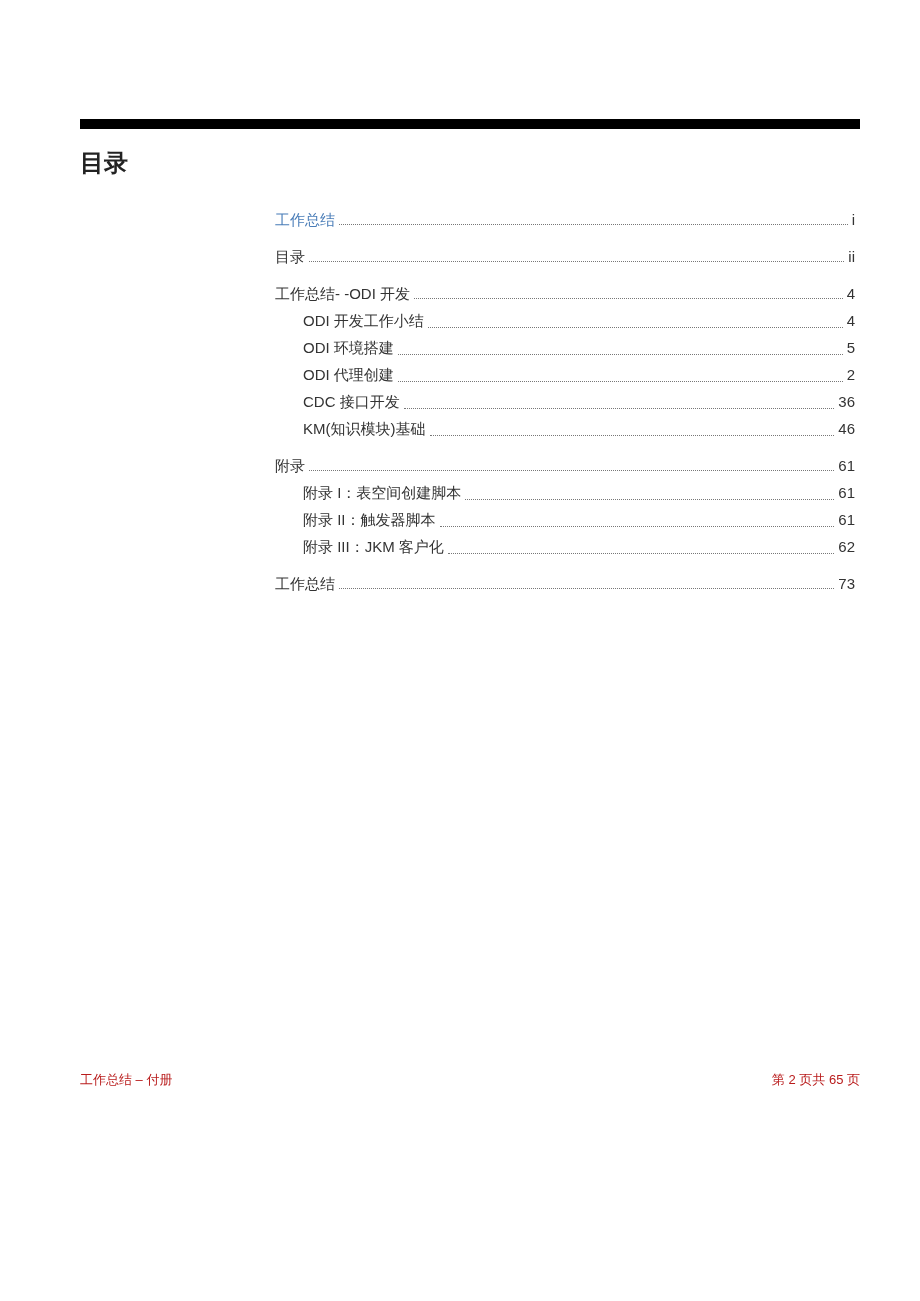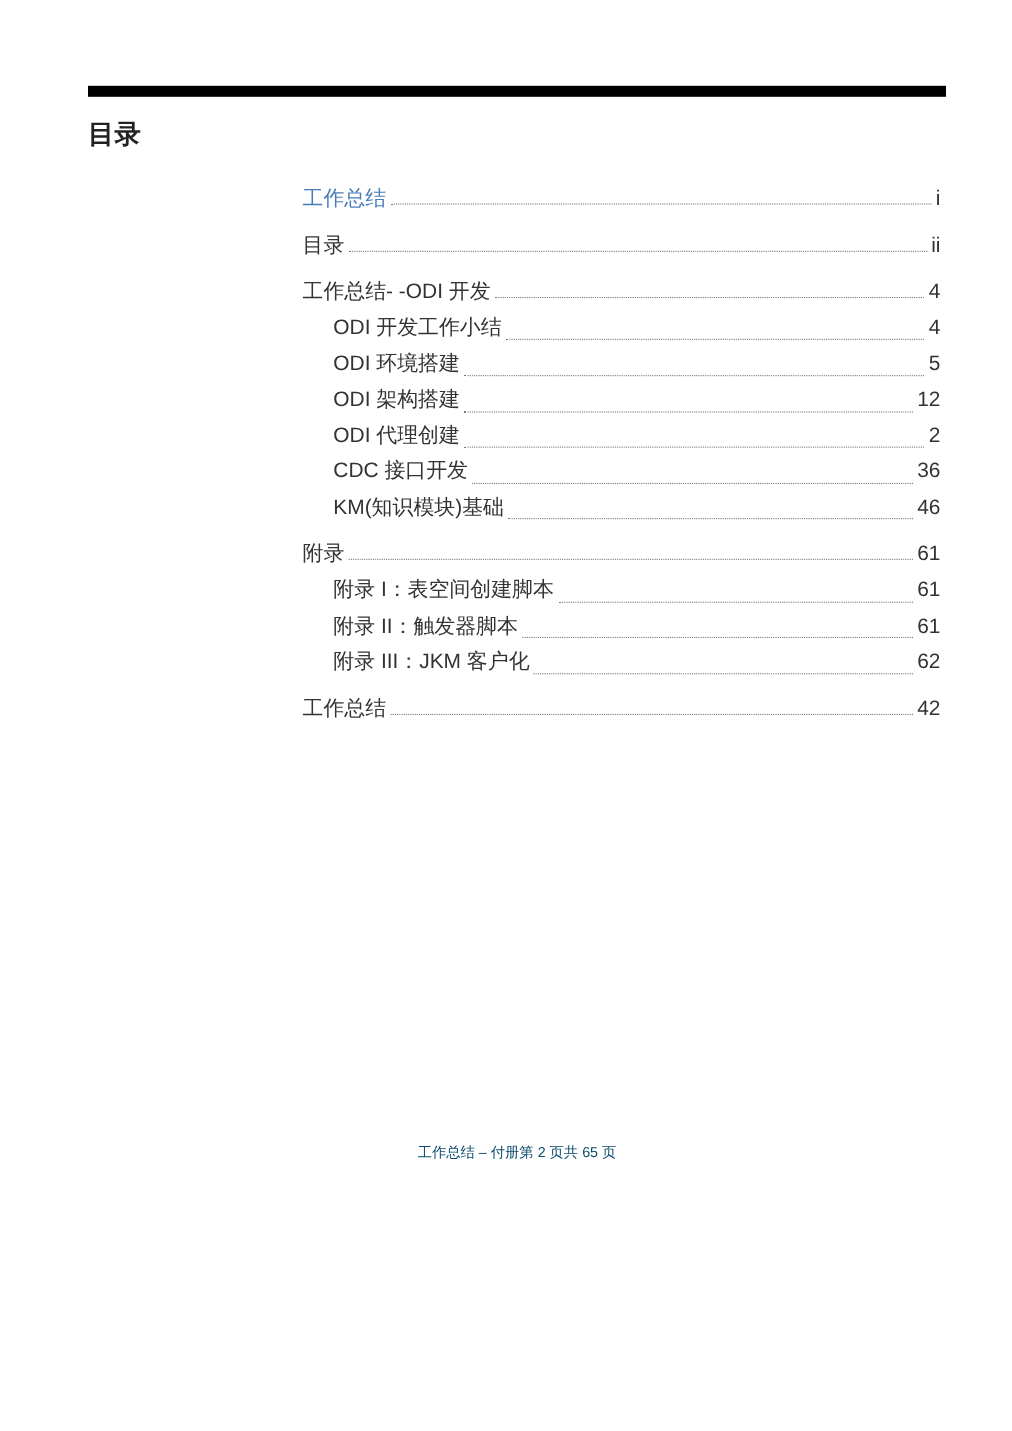--- a/index.html
+++ b/index.html
@@ -1,37 +1,38 @@
 <!DOCTYPE html>
 <html><head>
 <meta charset="utf-8">
 <style>
   * { margin: 0; padding: 0; box-sizing: border-box; }
   html, body { width: 920px; height: 1301px; background: #fff; font-family: "Microsoft YaHei", "SimSun", sans-serif; color: #333; }
   .page {
     width: 920px;
     height: 1085px;
     position: relative;
-    padding: 78px 60px 0 80px;
+    padding: 103px 60px 0 80px;
+    margin-top: 16px;
   }
   .top-rule {
     height: 10px;
     background: #000;
     margin-bottom: 18px;
   }
   .title {
     font-size: 24px;
     font-weight: 700;
     color: #222;
     margin-bottom: 30px;
   }
   .toc {
     margin-left: 195px;
     width: 580px;
-    font-size: 19px;
+    font-size: 15px;
     color: #333;
   }
   .toc-row {
     display: flex;
     align-items: baseline;
     margin: 6px 0;
     line-height: 1.4;
   }
   .toc-row.section { margin-top: 16px; }
   .toc-row.sub { padding-left: 28px; align-items: flex-end; }
@@ -39,27 +40,27 @@
   .toc-label.link { color: #4a7db8; }
   .toc-dots {
     flex: 1 1 auto;
     border-bottom: 1.5px dotted #777;
     margin: 0 4px 3px 4px;
     min-width: 10px;
   }
   .toc-page { white-space: nowrap; color: #333; }
   .footer {
     position: absolute;
-    bottom: 28px;
+    bottom: 12px;
     left: 80px;
     right: 60px;
     display: flex;
-    justify-content: center;
+    justify-content: space-between;
     font-size: 13px;
-    color: #0c4a6e;
+    color: #b91c1c;
   }
 </style>
 </head>
 <body>
 
 <div class="page">
   <div class="top-rule"></div>
   <h1 class="title">目录</h1>
 
   <div class="toc" id="toc-container">
@@ -80,25 +81,20 @@
       </div>
       <div class="toc-row sub">
         <span class="toc-label">ODI 开发工作小结</span>
         <span class="toc-dots"></span>
         <span class="toc-page">4</span>
       </div>
       <div class="toc-row sub">
         <span class="toc-label">ODI 环境搭建</span>
         <span class="toc-dots"></span>
         <span class="toc-page">5</span>
-      </div>
-      <div class="toc-row sub">
-        <span class="toc-label">ODI 架构搭建</span>
-        <span class="toc-dots"></span>
-        <span class="toc-page">12</span>
       </div>
       <div class="toc-row sub">
         <span class="toc-label">ODI 代理创建</span>
         <span class="toc-dots"></span>
         <span class="toc-page">2</span>
       </div>
       <div class="toc-row sub">
         <span class="toc-label">CDC 接口开发</span>
         <span class="toc-dots"></span>
         <span class="toc-page">36</span>
@@ -124,21 +120,21 @@
         <span class="toc-page">61</span>
       </div>
       <div class="toc-row sub">
         <span class="toc-label">附录 III：JKM 客户化</span>
         <span class="toc-dots"></span>
         <span class="toc-page">62</span>
       </div>
       <div class="toc-row section">
         <span class="toc-label">工作总结</span>
         <span class="toc-dots"></span>
-        <span class="toc-page">42</span>
+        <span class="toc-page">73</span>
       </div>
     </div>
 
   <div class="footer">
     <span>工作总结 – 付册</span>
     <span>第 2 页共 65 页</span>
   </div>
 </div>
 
 </body></html>

